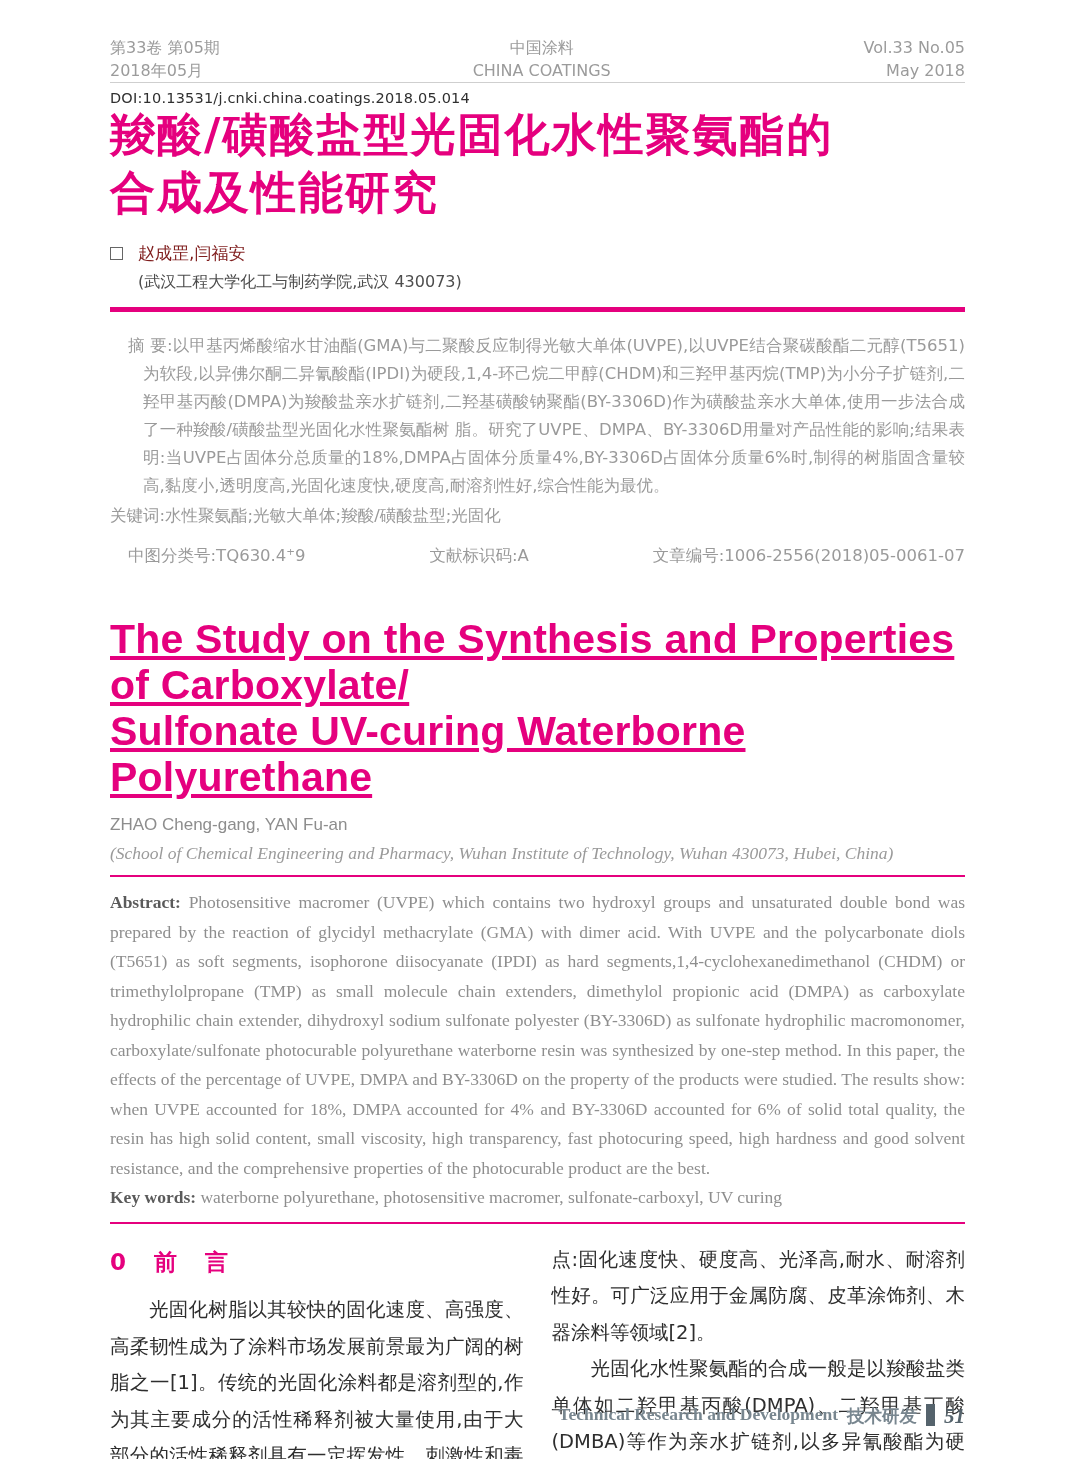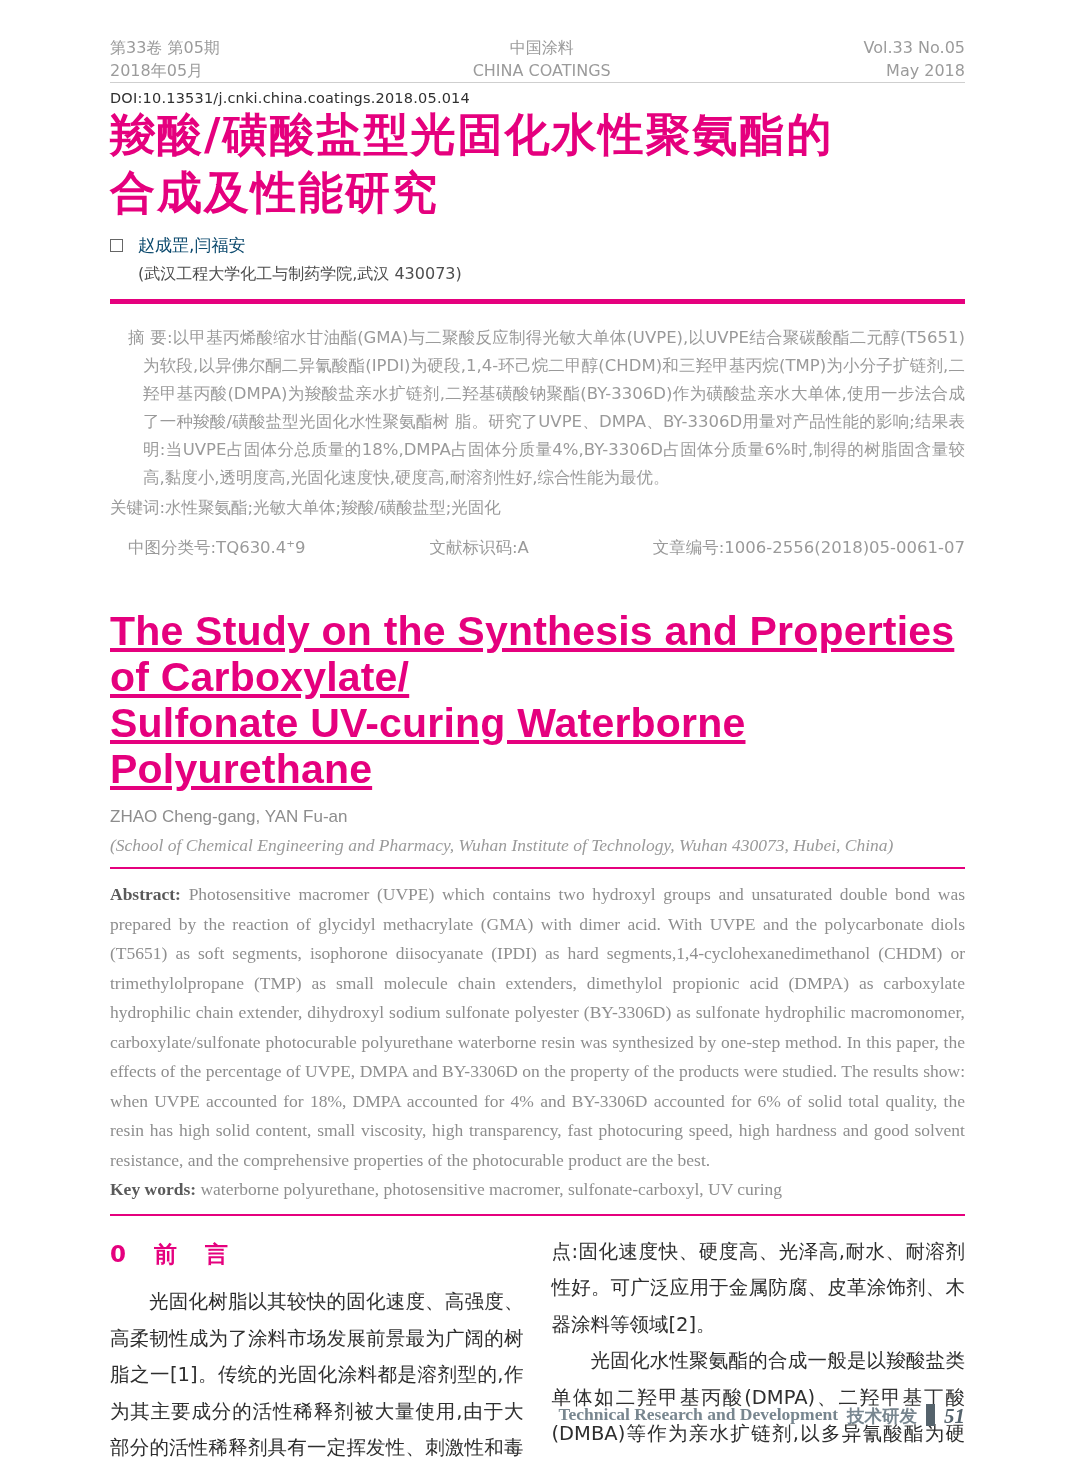--- a/index.html
+++ b/index.html
@@ -21,21 +21,21 @@
   .jh-center { text-align:center; }
   .jh-right { text-align:right; }
   .doi { font-size:14.5px; color:#2f2f2f; margin-top:7px; letter-spacing:0.2px; }
 
   
   .title-cn {
     color:var(--accent); font-weight:bold; font-size:45px; line-height:58px;
     letter-spacing:2px;
   }
 
-  .authors-row { margin-top:12px; display:flex; align-items:center; font-size:17px; color:#0c4a6e; }
+  .authors-row { margin-top:20px; display:flex; align-items:center; font-size:17px; color:#7f1d1d; }
   .author-box { width:13px; height:13px; border:1.5px solid #666; margin-right:15px; flex:none; }
   .affil-cn { margin-top:7px; margin-left:28px; font-size:16px; color:#4d4d4d; }
 
   .rule-accent-thick { height:5px; background:var(--accent); margin-top:14px; }
   .rule-accent-thin  { height:2px; background:var(--accent); }
 
   
   .abstract-cn { margin-top:20px; margin-left:18px; color:#9a9a9a; font-size:16.5px; line-height:28px; }
   .abstract-cn .hang { margin:0; padding-left:15px; text-indent:-15px; text-align:justify; }
   .abstract-cn .kwline { margin:2px 0 0 -18px; }

